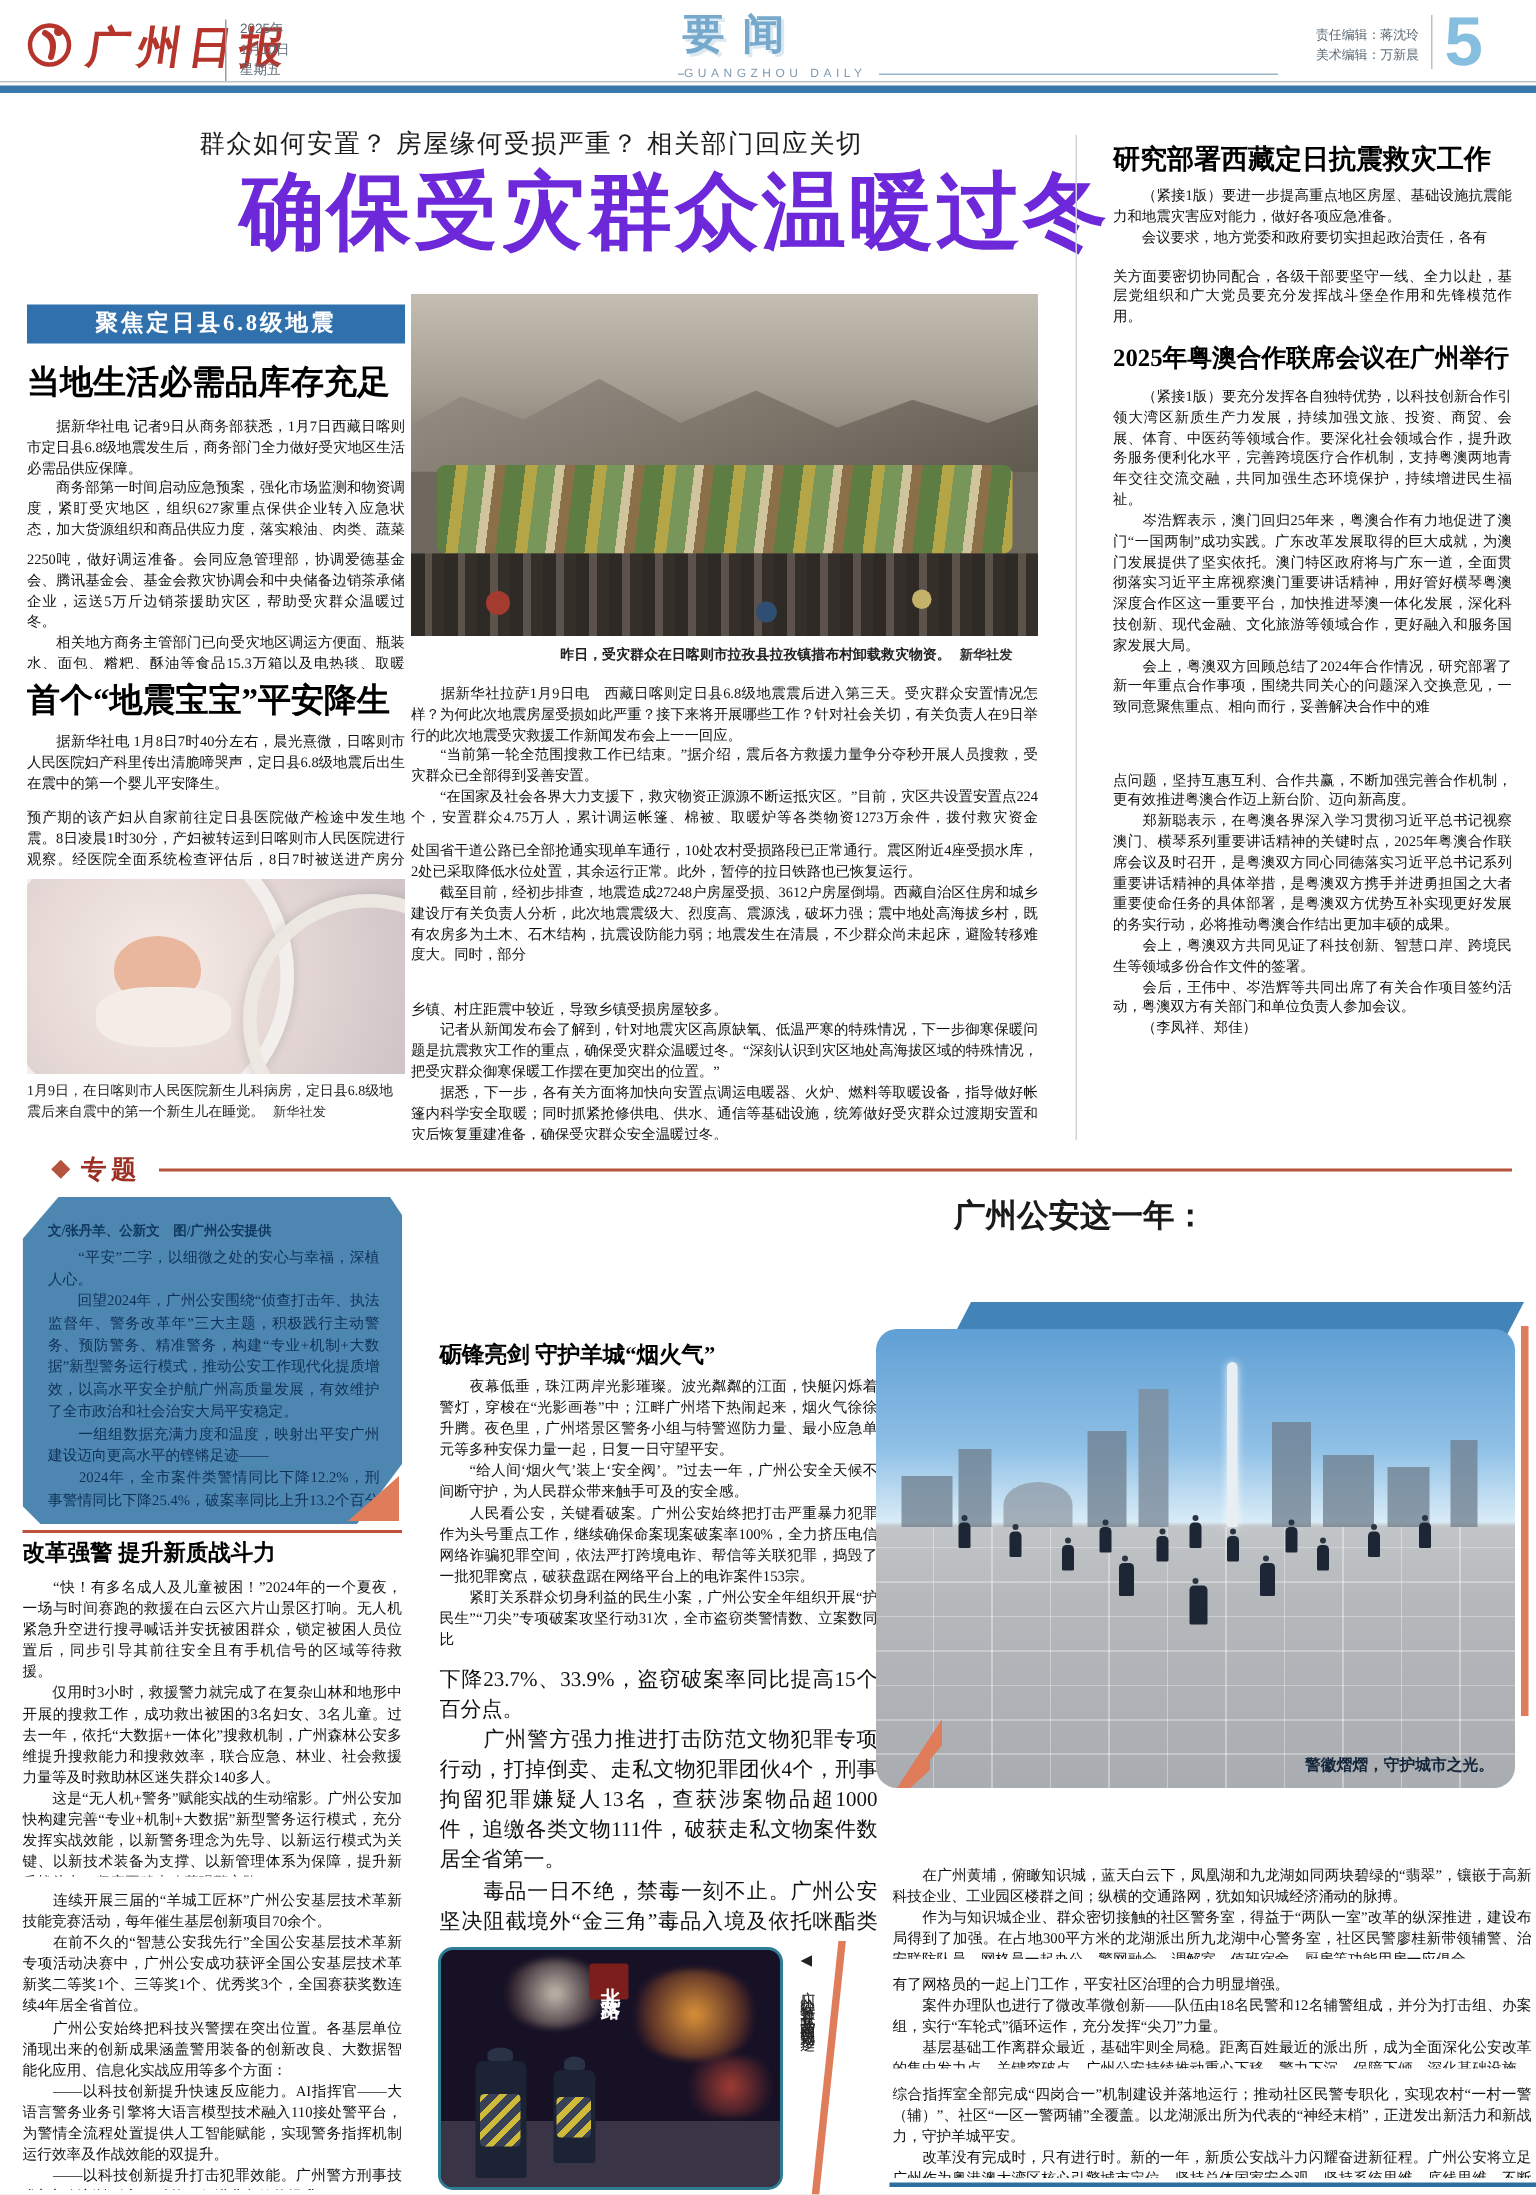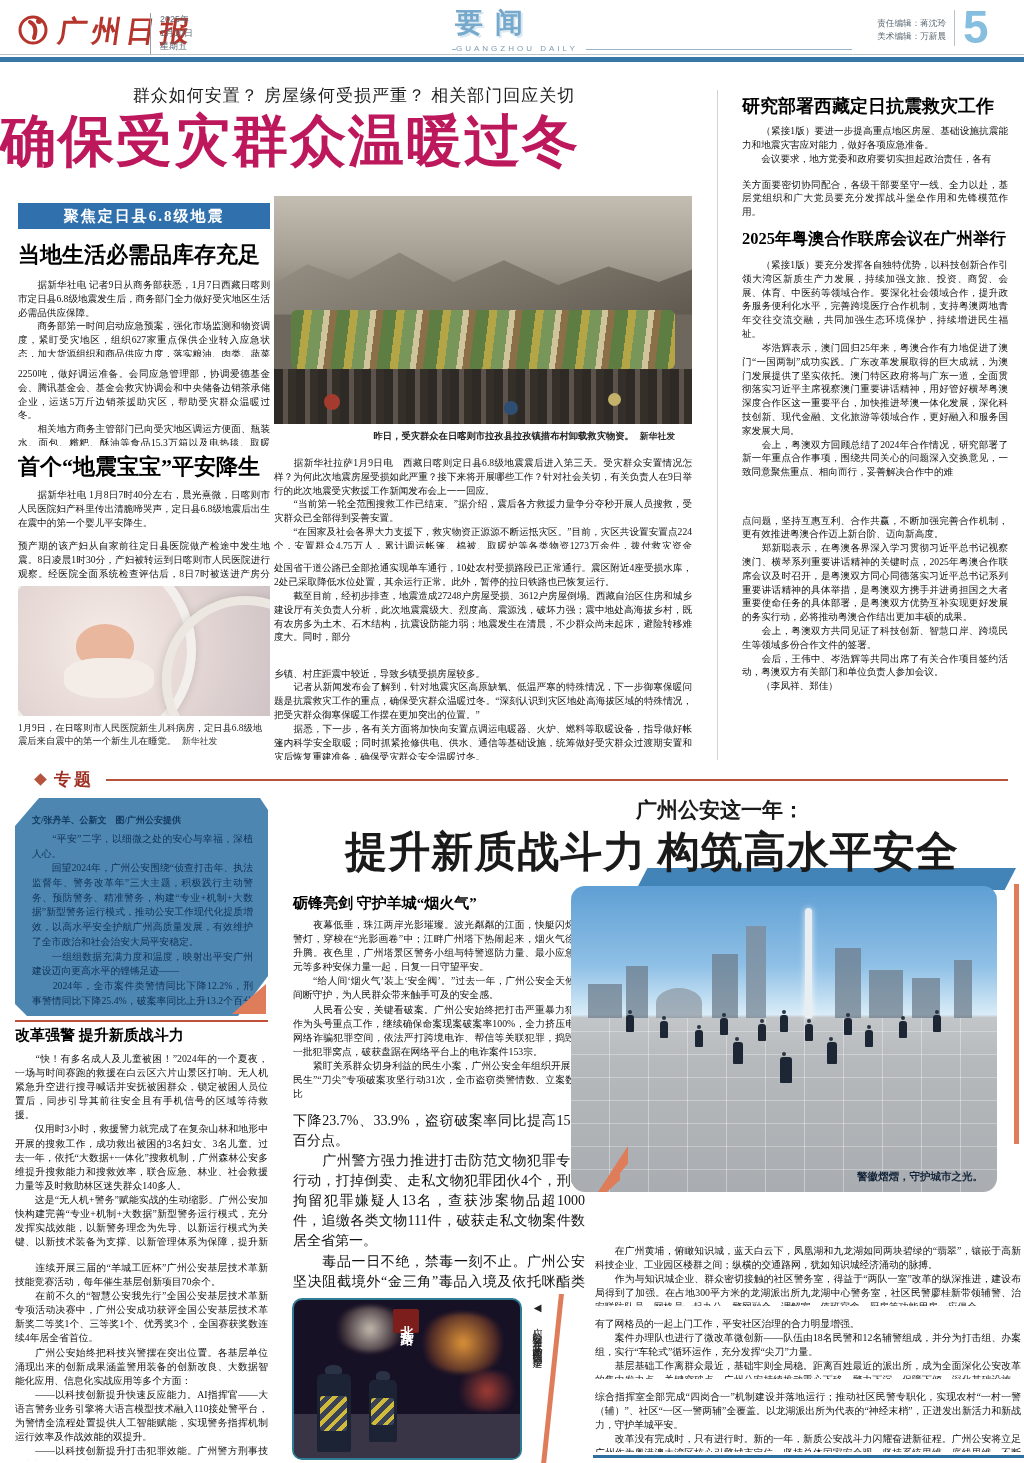--- a/index.html
+++ b/index.html
@@ -76,21 +76,21 @@
   <div class="abs sans" style="left:826px;top:17px;width:120px;text-align:right;font-size:8.6px;color:#5c6a74;line-height:1.55;">
     <div>责任编辑：蒋沈玲</div>
     <div>美术编辑：万新晨</div>
   </div>
   <div class="abs" style="left:954px;top:10px;width:1px;height:36px;background:#b6c2ca;"></div>
   <div class="abs sans" style="left:963px;top:0px;font-size:46px;font-weight:bold;color:#85bede;">5</div>
   <div class="abs rule-thin"></div>
   <div class="abs rule-blue"></div>
 
   <div class="abs" style="left:4px;top:84px;width:700px;text-align:center;font-size:17px;letter-spacing:1px;color:#1c1c1c;">群众如何安置？ 房屋缘何受损严重？ 相关部门回应关切</div>
-  <div class="abs" style="left:0px;top:104px;width:740px;text-align:left;font-size:56px;font-weight:900;letter-spacing:2px;color:#be185d;">确保受灾群众温暖过冬</div>
+  <div class="abs" style="left:0px;top:104px;width:740px;text-align:right;font-size:56px;font-weight:900;letter-spacing:2px;color:#6d28d9;">确保受灾群众温暖过冬</div>
 
   <div class="abs" style="left:18px;top:203px;width:252px;height:26px;background:#3071ad;color:#fff;font-size:15px;font-weight:bold;text-align:center;line-height:26px;letter-spacing:2px;">聚焦定日县6.8级地震</div>
   <div class="abs title-c" style="left:18px;top:240px;width:252px;font-size:22px;">当地生活必需品库存充足</div>
   <div class="abs cols" style="left:18px;top:278px;width:252px;height:168px;gap:10px;">
     <div class="col bt">　　据新华社电 记者9日从商务部获悉，1月7日西藏日喀则市定日县6.8级地震发生后，商务部门全力做好受灾地区生活必需品供应保障。
 　　商务部第一时间启动应急预案，强化市场监测和物资调度，紧盯受灾地区，组织627家重点保供企业转入应急状态，加大货源组织和商品供应力度，落实粮油、肉类、蔬菜等生活必需品74.3万吨，调度中央储备冻猪肉2000吨、牛羊肉1600吨、边销茶</div>
     <div class="col bt">2250吨，做好调运准备。会同应急管理部，协调爱德基金会、腾讯基金会、基金会救灾协调会和中央储备边销茶承储企业，运送5万斤边销茶援助灾区，帮助受灾群众温暖过冬。
 　　相关地方商务主管部门已向受灾地区调运方便面、瓶装水、面包、糌粑、酥油等食品15.3万箱以及电热毯、取暖炉、棉被、棉衣、毛毯等物资7.3万件。目前，当地生活必需品库存充足，市场供应平稳。</div>
   </div>
   <div class="abs title-c" style="left:18px;top:452px;width:252px;font-size:22px;">首个“地震宝宝”平安降生</div>
@@ -168,36 +168,35 @@
 　　回望2024年，广州公安围绕“侦查打击年、执法监督年、警务改革年”三大主题，积极践行主动警务、预防警务、精准警务，构建“专业+机制+大数据”新型警务运行模式，推动公安工作现代化提质增效，以高水平安全护航广州高质量发展，有效维护了全市政治和社会治安大局平安稳定。
 　　一组组数据充满力度和温度，映射出平安广州建设迈向更高水平的铿锵足迹——
 　　2024年，全市案件类警情同比下降12.2%，刑事警情同比下降25.4%，破案率同比上升13.2个百分点，延续了良好治安态势。</div>
     </div>
   </div>
   <div class="abs orange" style="left:232px;top:984px;width:34px;height:30px;clip-path:polygon(0 100%,100% 0,100% 100%);"></div>
   <div class="abs" style="left:15px;top:1020px;width:253px;height:2px;background:#c0503a;"></div>
 
   <div class="abs" style="left:540px;top:796px;width:360px;text-align:center;font-size:21px;font-weight:bold;">广州公安这一年：</div>
   <div class="abs" style="left:636px;top:868px;width:380px;height:22px;background:#4284b8;clip-path:polygon(3% 0,100% 0,97% 100%,0 100%);"></div>
-  <div class="abs" style="left:280px;top:824px;width:744px;text-align:center;font-size:42px;font-weight:900;letter-spacing:1px;">提升新质战斗力  构筑高水平安全</div>
 
   <div class="abs title-c" style="left:293px;top:894px;width:292px;font-size:15px;">砺锋亮剑  守护羊城“烟火气”</div>
   <div class="abs cols" style="left:293px;top:918px;width:292px;height:372px;gap:13px;">
     <div class="col bt" style="font-size:9.8px;">　　夜幕低垂，珠江两岸光影璀璨。波光粼粼的江面，快艇闪烁着警灯，穿梭在“光影画卷”中；江畔广州塔下热闹起来，烟火气徐徐升腾。夜色里，广州塔景区警务小组与特警巡防力量、最小应急单元等多种安保力量一起，日复一日守望平安。
 　　“给人间‘烟火气’装上‘安全阀’。”过去一年，广州公安全天候不间断守护，为人民群众带来触手可及的安全感。
 　　人民看公安，关键看破案。广州公安始终把打击严重暴力犯罪作为头号重点工作，继续确保命案现案破案率100%，全力挤压电信网络诈骗犯罪空间，依法严打跨境电诈、帮信等关联犯罪，捣毁了一批犯罪窝点，破获盘踞在网络平台上的电诈案件153宗。
 　　紧盯关系群众切身利益的民生小案，广州公安全年组织开展“护民生”“刀尖”专项破案攻坚行动31次，全市盗窃类警情数、立案数同比</div>
     <div class="col bt" style="font-size:14px;">下降23.7%、33.9%，盗窃破案率同比提高15个百分点。
 　　广州警方强力推进打击防范文物犯罪专项行动，打掉倒卖、走私文物犯罪团伙4个，刑事拘留犯罪嫌疑人13名，查获涉案物品超1000件，追缴各类文物111件，破获走私文物案件数居全省第一。
 　　毒品一日不绝，禁毒一刻不止。广州公安坚决阻截境外“金三角”毒品入境及依托咪酯类新型毒品犯罪蔓延，全年破获毒品案件数同比上升48%，刑拘人数同比上升102%。
 　　针对交通领域违法犯罪乱象，广州公安新辟涉交通管理领域“黑中介”“车虫”等乱象整治专项；聚焦涉税领域，联合税务部门破获系列虚开骗税案，查明虚开价税22.58亿元、骗取国家出口退税达8000多万元。
 　　一记记打击违法犯罪的重拳、铁拳，确保广州治安大局持续平安稳定，擦亮了“平安广州”的底色。</div>
   </div>
 
-  <div class="ph police" style="left:571px;top:886px;width:426px;height:306px;border-radius:14px;">
+  <div class="ph police" style="left:584px;top:886px;width:426px;height:306px;border-radius:14px;">
     <div class="bld" style="left:4%;width:34px;height:34px;"></div>
     <div class="bld" style="left:13%;width:22px;height:52px;"></div>
     <div class="bld" style="left:20%;width:46px;height:30px;border-radius:50% 50% 0 0;background:rgba(140,150,160,.7);"></div>
     <div class="bld" style="left:33%;width:26px;height:64px;"></div>
     <div class="bld" style="left:41%;width:20px;height:92px;background:rgba(125,140,155,.8);"></div>
     <div class="tower" style="left:55%;height:110px;"></div>
     <div class="bld" style="left:62%;width:26px;height:70px;"></div>
     <div class="bld" style="left:70%;width:34px;height:48px;"></div>
     <div class="bld" style="left:80%;width:28px;height:40px;"></div>
     <div class="bld" style="left:90%;width:18px;height:58px;"></div>

